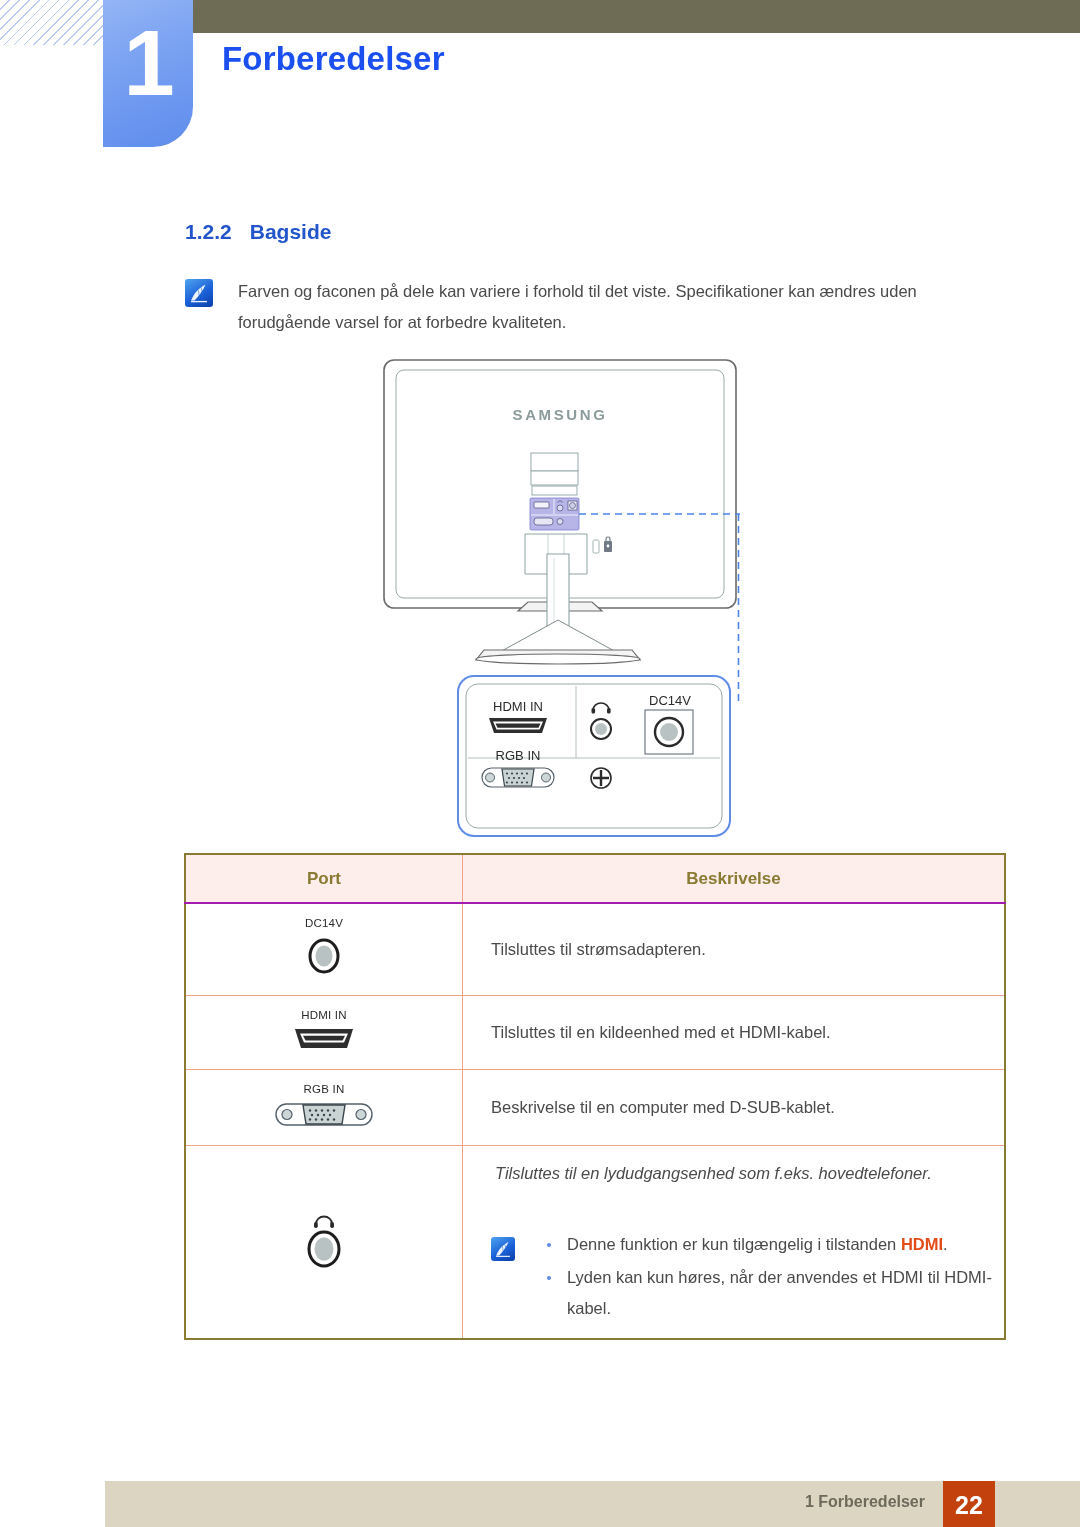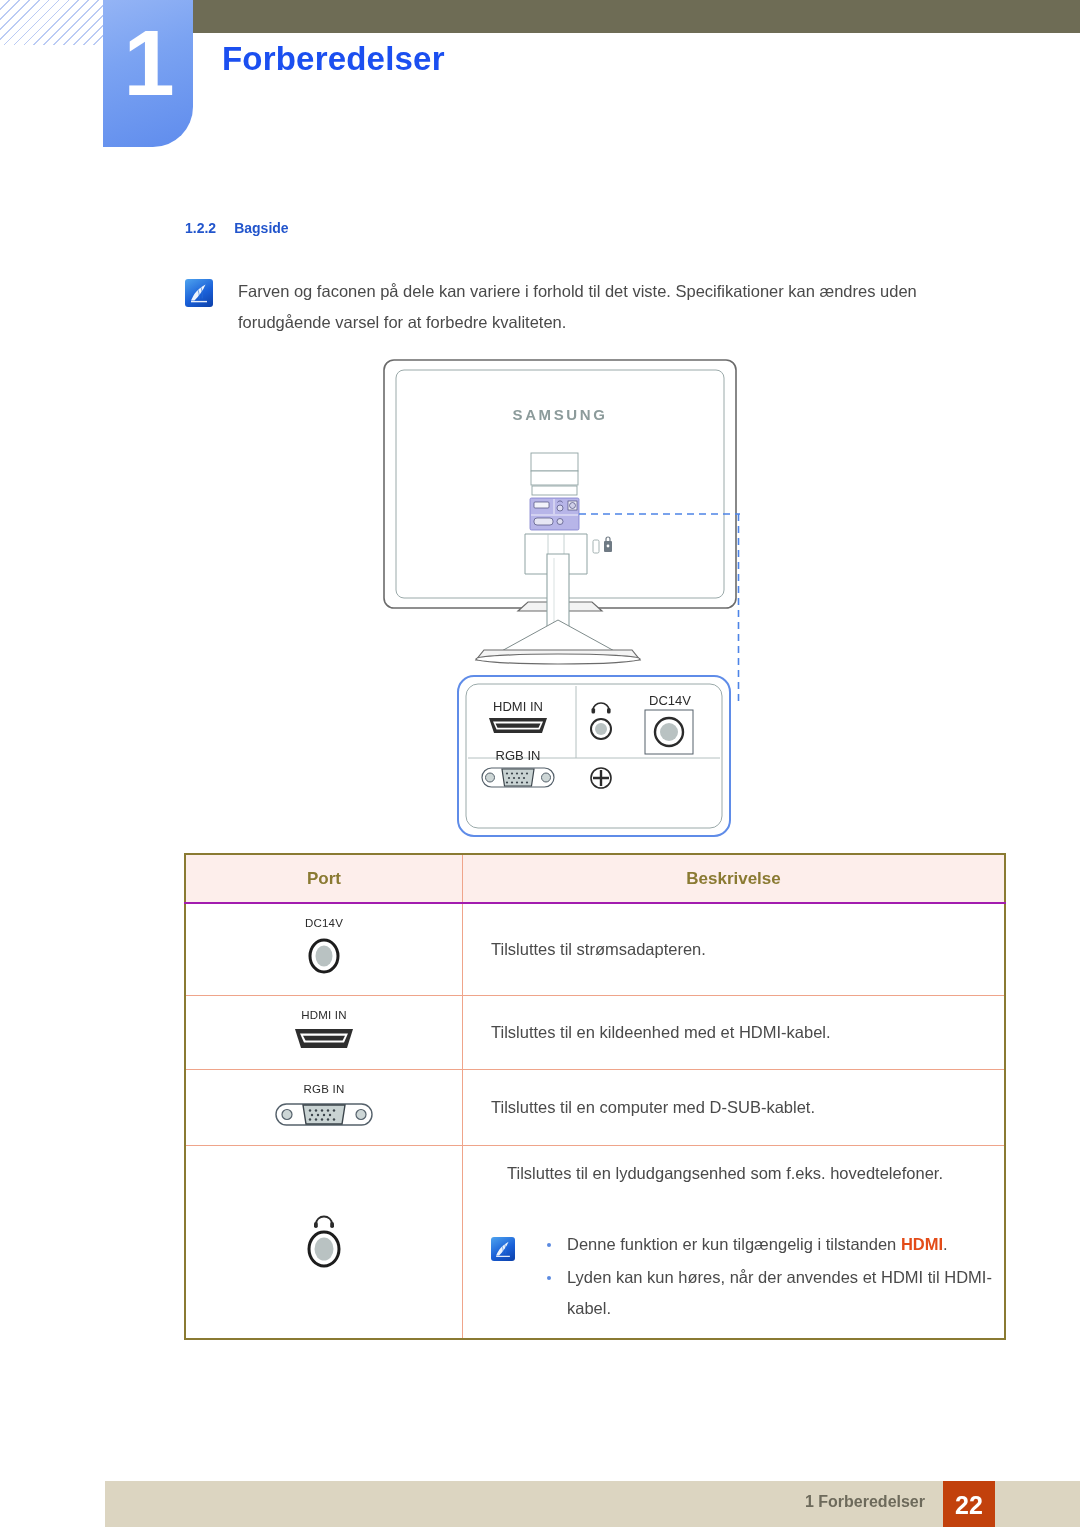--- a/index.html
+++ b/index.html
@@ -58,21 +58,21 @@
     font-size: 33px;
     font-weight: bold;
     color: #1b4ff0;
     letter-spacing: 0.2px;
   }
 
   
   .section-heading {
     position: absolute;
     left: 185px; top: 220px;
-    font-size: 14px;
+    font-size: 21px;
     font-weight: bold;
     color: #2255cc;
   }
   .section-heading .sec-num { margin-right: 18px; }
 
   
   .note-block {
     position: absolute;
     left: 185px; top: 276px;
     width: 760px;
@@ -136,21 +136,21 @@
     line-height: 30px;
   }
   .port-table tr.last td { border-bottom: 2px solid #8a7a32; }
   .port-label {
     font-size: 11.5px;
     color: #2b2b2b;
     letter-spacing: 0.2px;
     margin-bottom: 5px;
     font-weight: normal;
   }
-  .desc-line { margin: 2px 0 10px 16px; }
+  .desc-line { margin: 2px 0 10px 4px; font-style: italic; }
   .bullet-wrap { position: relative; padding-left: 46px; margin-top: 41px; }
   .bullet-note-icon {
     position: absolute;
     left: 0; top: 8px;
     width: 24px; height: 24px;
     border-radius: 3px;
     background: linear-gradient(150deg, #4fa4ef 0%, #1a60d8 55%, #0c3fa8 100%);
   }
   .bullet-item {
     position: relative;
@@ -382,21 +382,21 @@
             <circle cx="50" cy="15" r="1.2"></circle>
               <circle cx="56" cy="15" r="1.2"></circle>
             <circle cx="36" cy="19.5" r="1.2"></circle>
               <circle cx="42" cy="19.5" r="1.2"></circle>
             <circle cx="48" cy="19.5" r="1.2"></circle>
               <circle cx="54" cy="19.5" r="1.2"></circle>
             <circle cx="60" cy="19.5" r="1.2"></circle>
           </g>
         </svg>
       </td>
-      <td class="cell-desc">Tilsluttes til en computer med D-SUB-kablet.</td>
+      <td class="cell-desc">Beskrivelse til en computer med D-SUB-kablet.</td>
     </tr>
 
     <tr class="last">
       <td class="cell-port">
         <svg width="46" height="58" viewBox="0 0 46 58">
           <path d="M15 13 a8 7.5 0 0 1 16 0" fill="none" stroke="#2b2b2b" stroke-width="1.8"></path>
           <rect x="13" y="11" width="3.8" height="6" rx="1.8" fill="#2b2b2b"></rect>
           <rect x="29.2" y="11" width="3.8" height="6" rx="1.8" fill="#2b2b2b"></rect>
           <ellipse cx="23" cy="38" rx="15" ry="17" fill="#ffffff" stroke="#1d1d1d" stroke-width="3"></ellipse>
           <ellipse cx="23" cy="38" rx="9.5" ry="11.5" fill="#b9c2c2"></ellipse>

